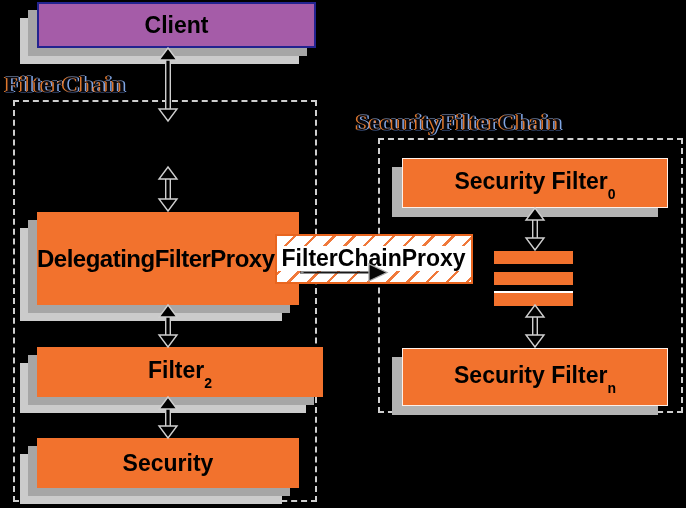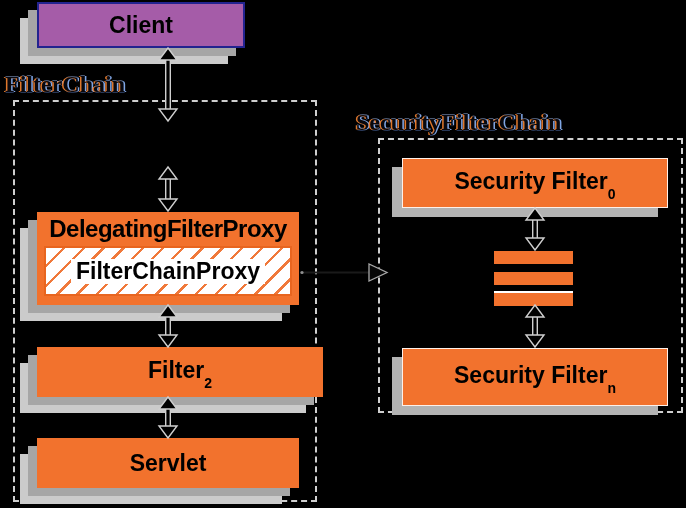--- a/index.html
+++ b/index.html
@@ -25,25 +25,25 @@
   .box{
     position:absolute;display:flex;align-items:center;justify-content:center;
     box-sizing:border-box;text-align:center;
   }
   .box .lbl{font-size:23px;line-height:1;}
   .box sub{font-size:14px;line-height:1;vertical-align:sub;position:relative;bottom:-5px;}
   .orange{background:#F2722D;}
   .left-shadow{box-shadow:-9px 8px 0 #a6a6a6, -17px 16px 0 #cbcbcb;}
   .right-shadow{border:1px solid rgba(255,255,255,.9);box-shadow:-10px 9px 0 #b3b3b3;}
   .client{
-    left:37px;top:2px;width:208px;height:46px;
+    left:37px;top:2px;width:279px;height:46px;
     background:#A55CA8;border:2px solid #23238f;font-size:25px;
   }
   .filter0{left:37px;top:120px;width:262px;height:47px;}
-  .delegating{left:37px;top:212px;width:262px;height:93px;flex-direction:column;justify-content:flex-start;}
+  .delegating{left:37px;top:212px;width:262px;height:93px;flex-direction:row;justify-content:flex-start;}
   .delegating .title{height:34px;display:flex;align-items:center;font-size:24px;letter-spacing:-0.5px;}
   .inner-proxy{
     width:248px;height:50px;margin:0 auto;box-sizing:border-box;
     border:2px solid #e8651f;
     background:repeating-linear-gradient(135deg,#fff 0 11.5px,#f0793b 11.5px 14px);
     display:flex;align-items:center;justify-content:center;
   }
   .inner-proxy .lbl{background:#fff;padding:1px 5px;font-size:23px;text-align:center;}
   .filter2{left:37px;top:347px;width:286px;height:50px;}
   .servlet{left:37px;top:438px;width:262px;height:50px;}
@@ -77,21 +77,21 @@
     <div class="inner-proxy">
       <span class="lbl">FilterChainProxy</span>
     </div>
   </div>
 
   <div class="box orange filter2 left-shadow">
     <span class="lbl"><span>Filter</span><sub>2</sub></span>
   </div>
 
   <div class="box orange servlet left-shadow">
-    <span class="lbl">Servlet</span>
+    <span class="lbl">Security</span>
   </div>
 
   <div class="box orange sf0 right-shadow">
     <span class="lbl"><span>Security Filter</span><sub>0</sub></span>
   </div>
 
   <div class="bars">
     <div class="bar"></div>
     <div class="bar"></div>
     <div class="bar b3"></div>

